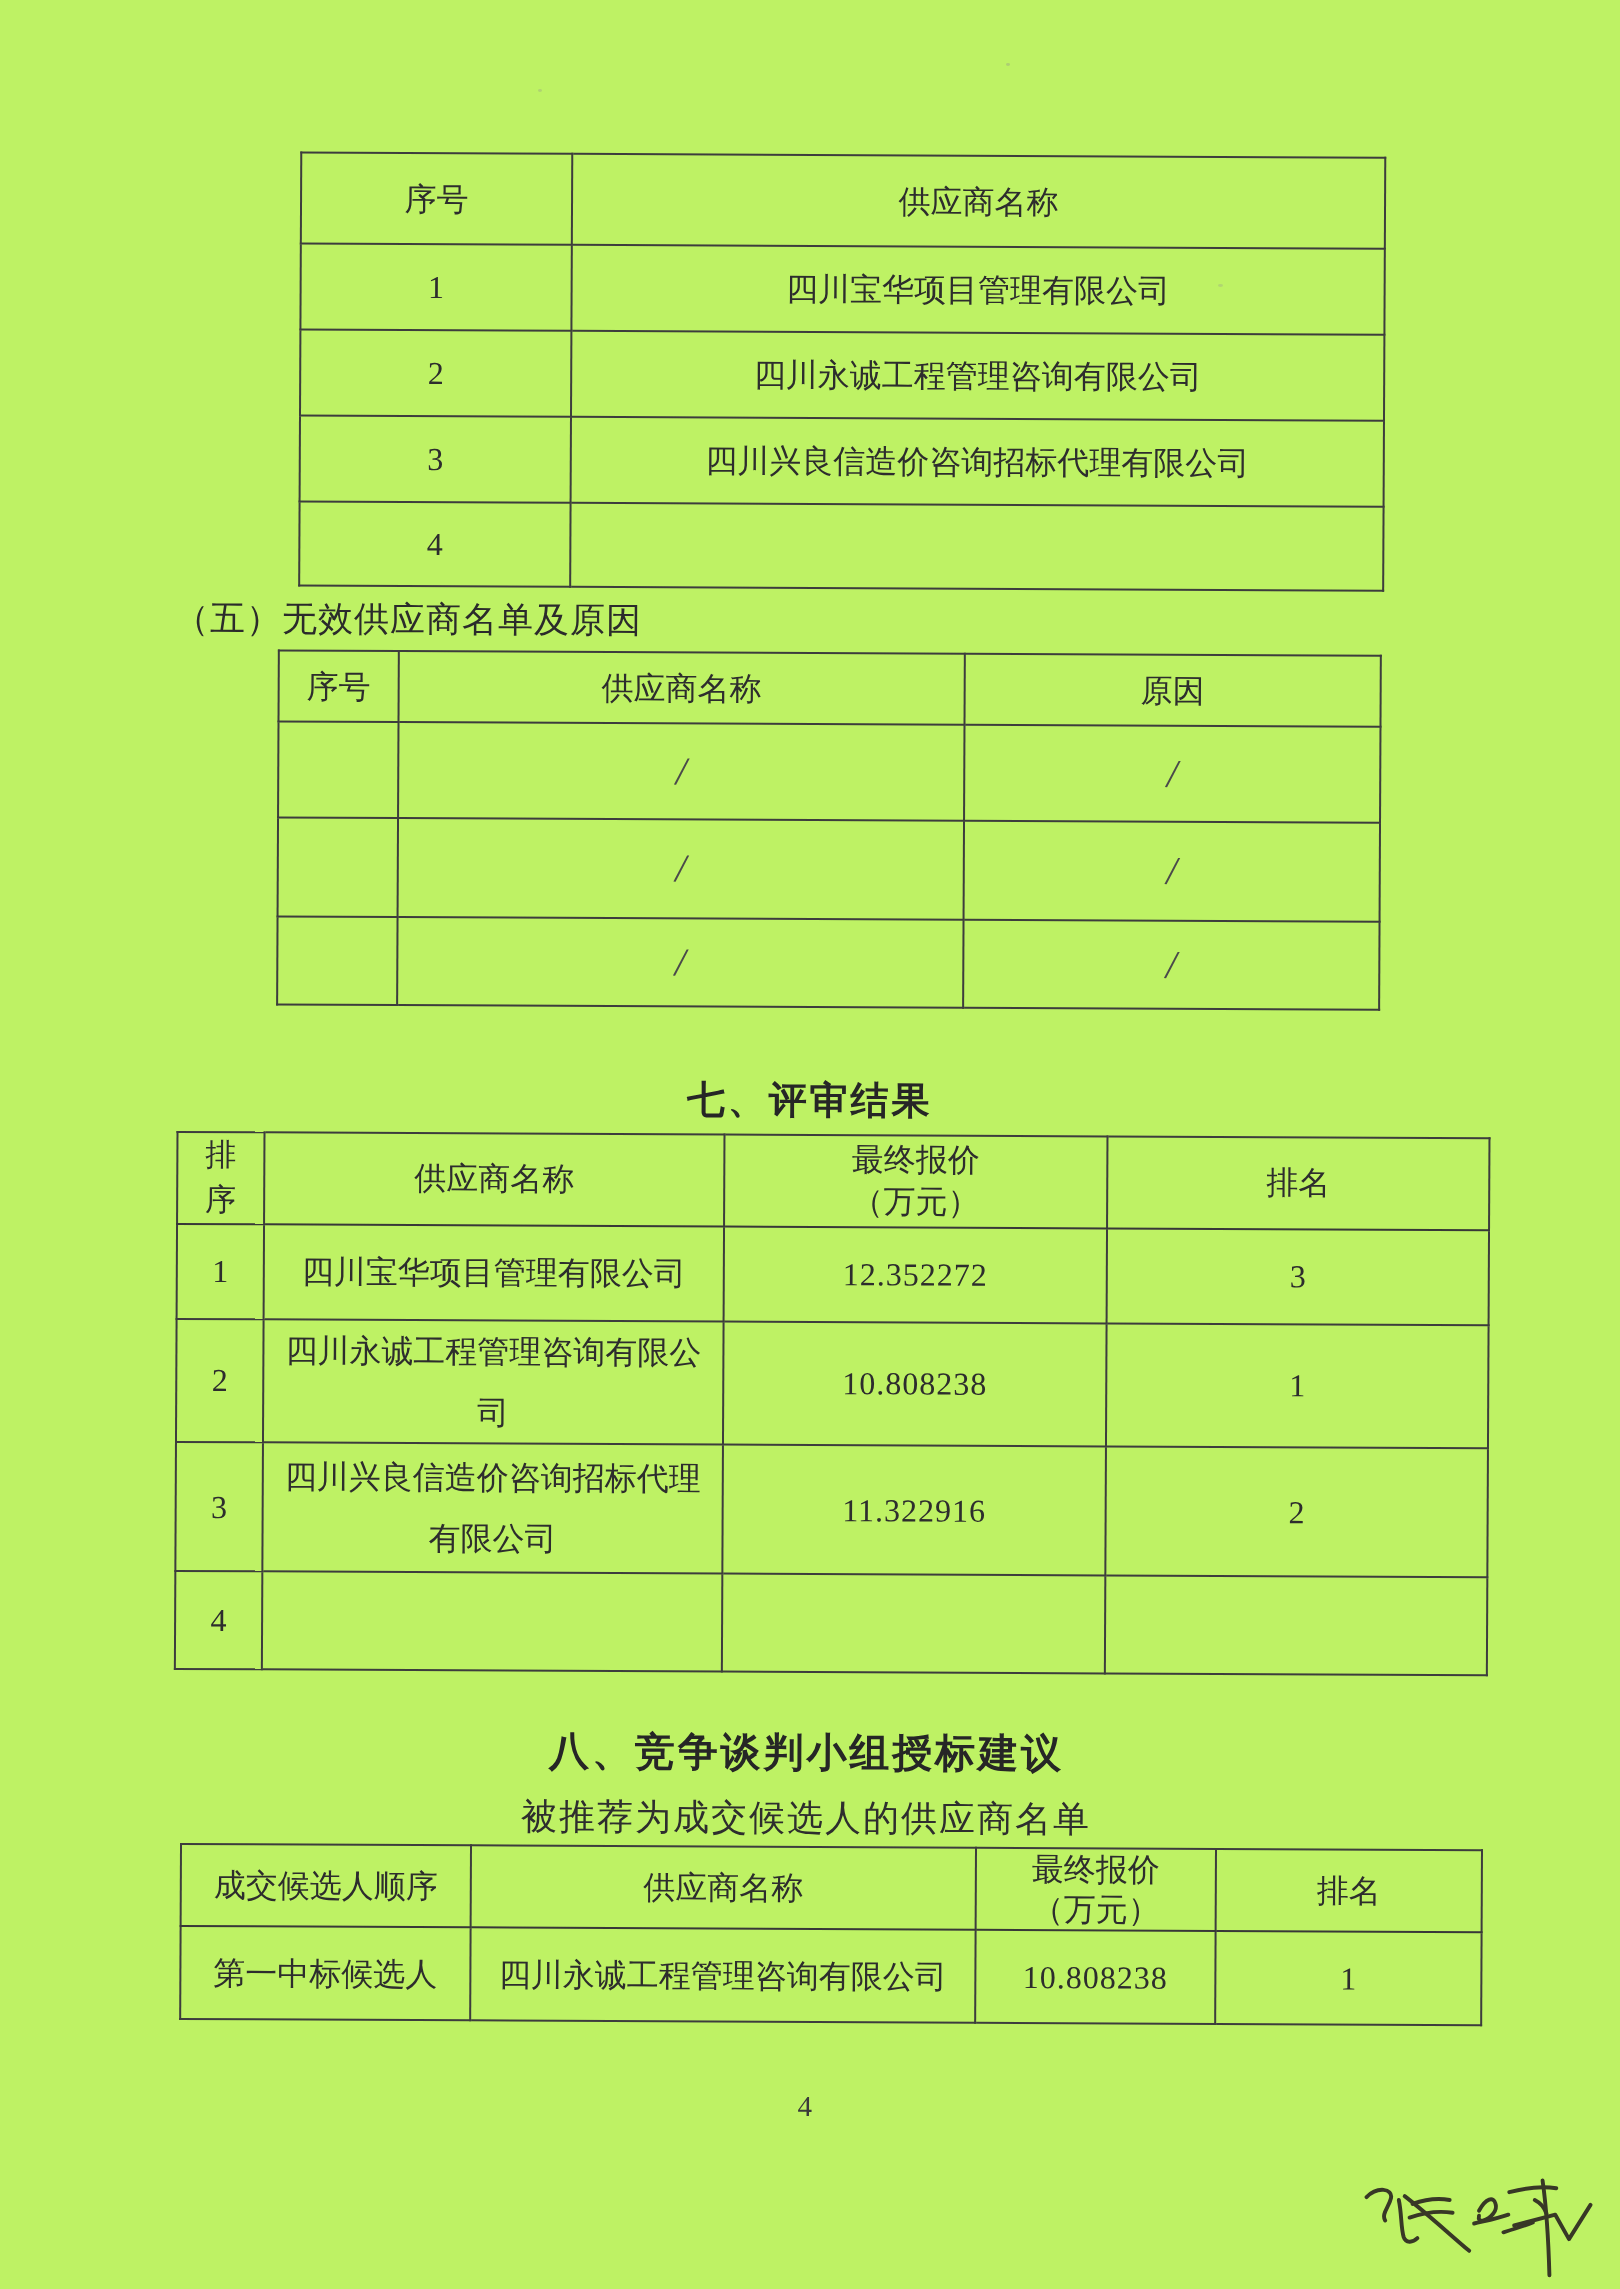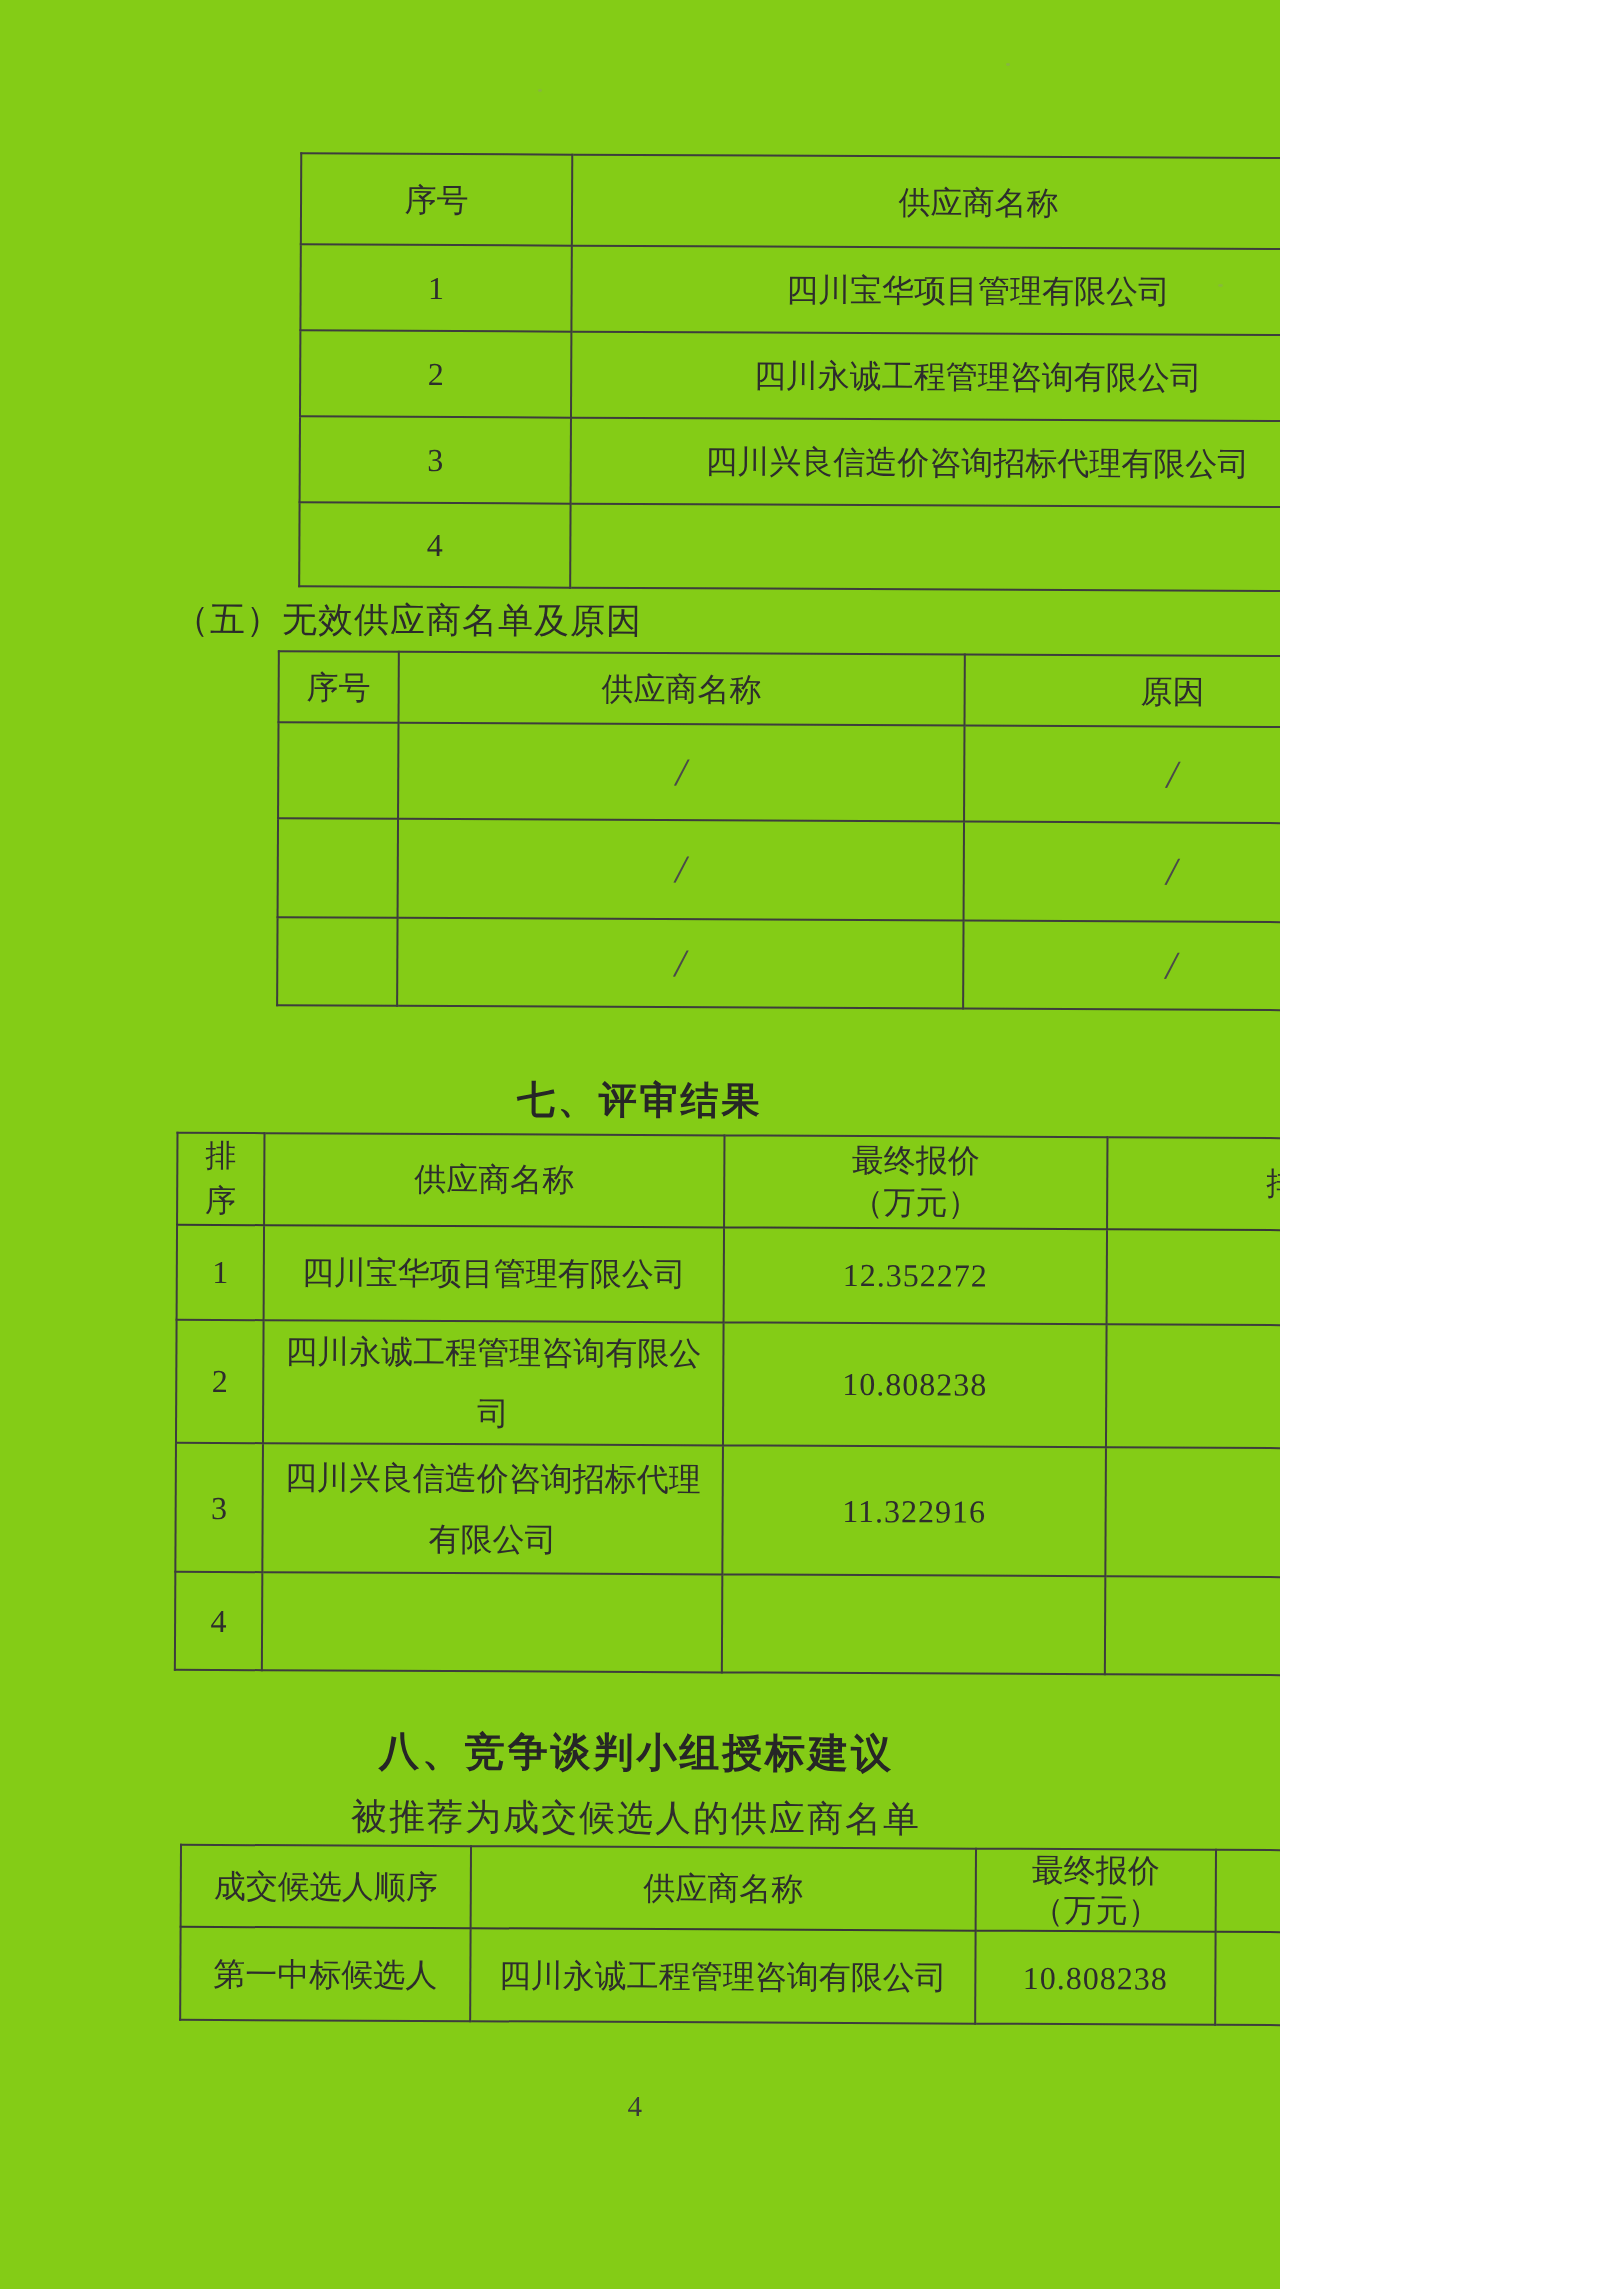--- a/index.html
+++ b/index.html
@@ -1,19 +1,19 @@
 <!DOCTYPE html>
 <html><head>
 <meta charset="utf-8">
 <style>
   html,body{margin:0;padding:0;background:#ffffff;}
   .page{
     position:relative;
-    width:1280px;height:2290px;
-    background:#84cc16;
+    width:1620px;height:2290px;
+    background:#bef264;
     color:#2d2d2d;
     font-family:"Liberation Serif","DejaVu Serif",serif;
     overflow:hidden;
     text-decoration:underline;
   }
   .tilt{position:absolute;inset:0;transform:rotate(0.28deg);transform-origin:50% 45%;}
 
   table.doc-table{
     position:absolute;
     border-collapse:collapse;

